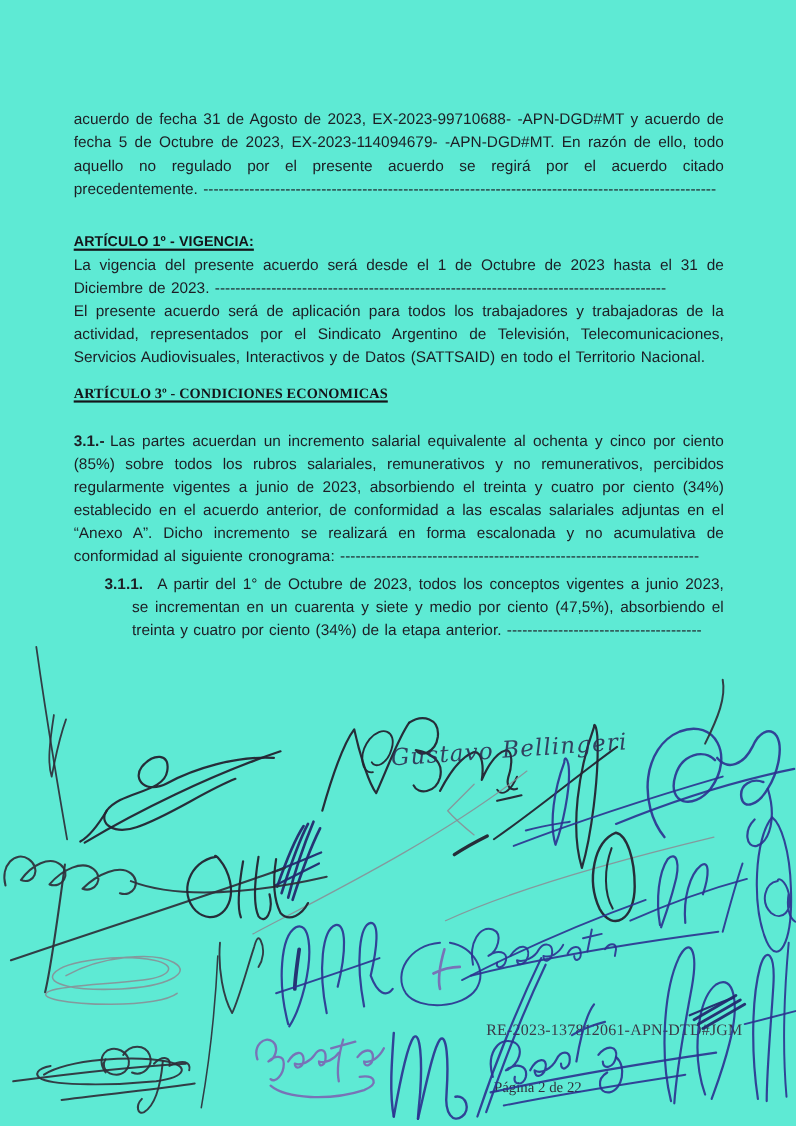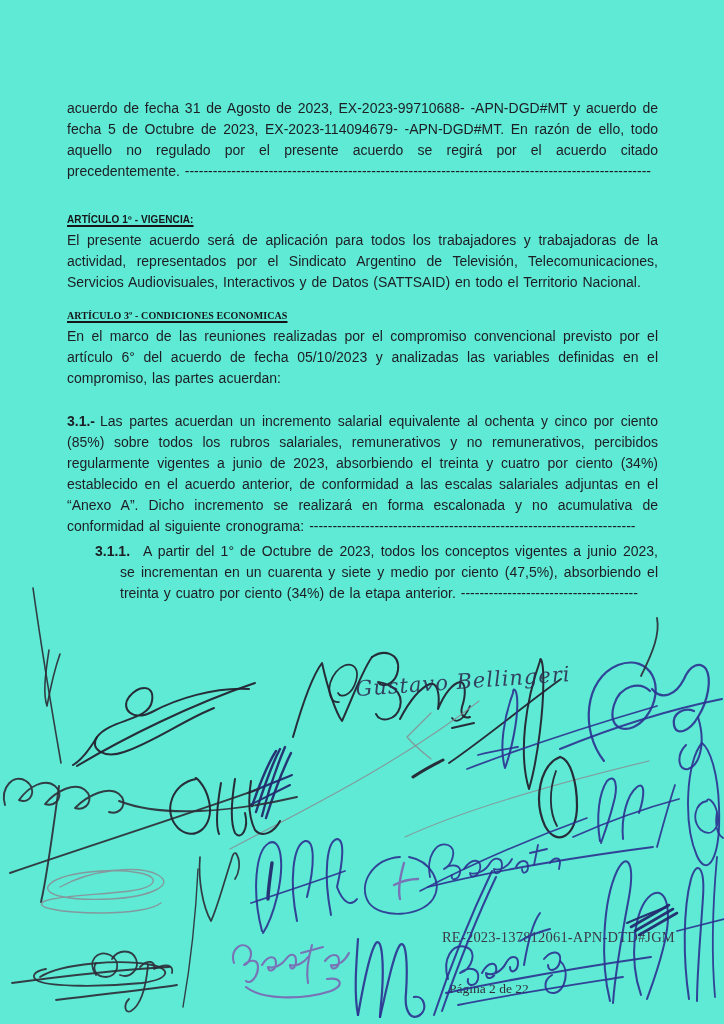--- a/index.html
+++ b/index.html
@@ -7,21 +7,21 @@
     position:relative; width:724px; height:1024px; margin:0 auto;
     background:#5eead4; overflow:hidden;
     font-family:"Liberation Sans", sans-serif;
   }
   .content {
     position:absolute; left:67px; top:98px; width:591px;
     color:#1d1d24; font-size:14px; line-height:21px;
   }
   .para { margin:0; text-align:justify; word-spacing:1px; }
   .heading {
-    margin:0; font-size:10px; font-weight:bold; color:#141419;
+    margin:0; font-size:13px; font-weight:bold; color:#141419;
     text-decoration:underline; text-decoration-thickness:1.6px;
     text-underline-offset:2px; letter-spacing:0.1px;
   }
   .h-a1 { margin-top:27px; }
   .h-a2 { margin-top:20px; }
   .h-a3 { margin-top:12px;font-family:Liberation Serif, serif; }
   .c31  { margin-top:22px; }
   .c311 { margin-top:4px; margin-left:53px; text-indent:-25px; }
   .num  { font-weight:bold; }
   .c31 .num { padding-right:5px; }
@@ -52,25 +52,25 @@
 </style>
 </head>
 <body>
 
 <div class="page">
 
   <div class="content">
     <p class="para">acuerdo de fecha 31 de Agosto de 2023, EX-2023-99710688- -APN-DGD#MT y acuerdo de fecha 5 de Octubre de 2023, EX-2023-114094679- -APN-DGD#MT. En razón de ello, todo aquello no regulado por el presente acuerdo se regirá por el acuerdo citado precedentemente. ----------------------------------------------------------------------------------------------------</p>
 
     <h2 class="heading h-a1">ARTÍCULO 1º - VIGENCIA:</h2>
+    <p class="para">La vigencia del presente acuerdo será desde el 1 de Octubre de 2023 hasta el 31 de Diciembre de 2023. ----------------------------------------------------------------------------------------</p>
 
     <p class="para">El presente acuerdo será de aplicación para todos los trabajadores y trabajadoras de la actividad, representados por el Sindicato Argentino de Televisión, Telecomunicaciones, Servicios Audiovisuales, Interactivos y de Datos (SATTSAID) en todo el Territorio Nacional.</p>
 
     <h2 class="heading h-a3">ARTÍCULO 3º - CONDICIONES ECONOMICAS</h2>
-    <p class="para">En el marco de las reuniones realizadas por el compromiso convencional previsto por el artículo 6° del acuerdo de fecha 05/10/2023 y analizadas las variables definidas en el compromiso, las partes acuerdan:</p>
 
     <p class="para c31"><span class="num">3.1.-</span><span>Las partes acuerdan un incremento salarial equivalente al ochenta y cinco por ciento (85%) sobre todos los rubros salariales, remunerativos y no remunerativos, percibidos regularmente vigentes a junio de 2023, absorbiendo el treinta y cuatro por ciento (34%) establecido en el acuerdo anterior, de conformidad a las escalas salariales adjuntas en el “Anexo A”. Dicho incremento se realizará en forma escalonada y no acumulativa de conformidad al siguiente cronograma: ----------------------------------------------------------------------</span></p>
 
     <p class="para c311"><span class="num">3.1.1.</span><span class="sp"></span><span>A partir del 1° de Octubre de 2023, todos los conceptos vigentes a junio 2023, se incrementan en un cuarenta y siete y medio por ciento (47,5%), absorbiendo el treinta y cuatro por ciento (34%) de la etapa anterior. --------------------------------------</span></p>
   </div>
 
   <div class="rec">RE-2023-137812061-APN-DTD#JGM</div>
   <div class="pg">Página 2 de 22</div>
 
   <svg class="sig-layer" viewBox="0 0 724 1024" xmlns="http://www.w3.org/2000/svg">

